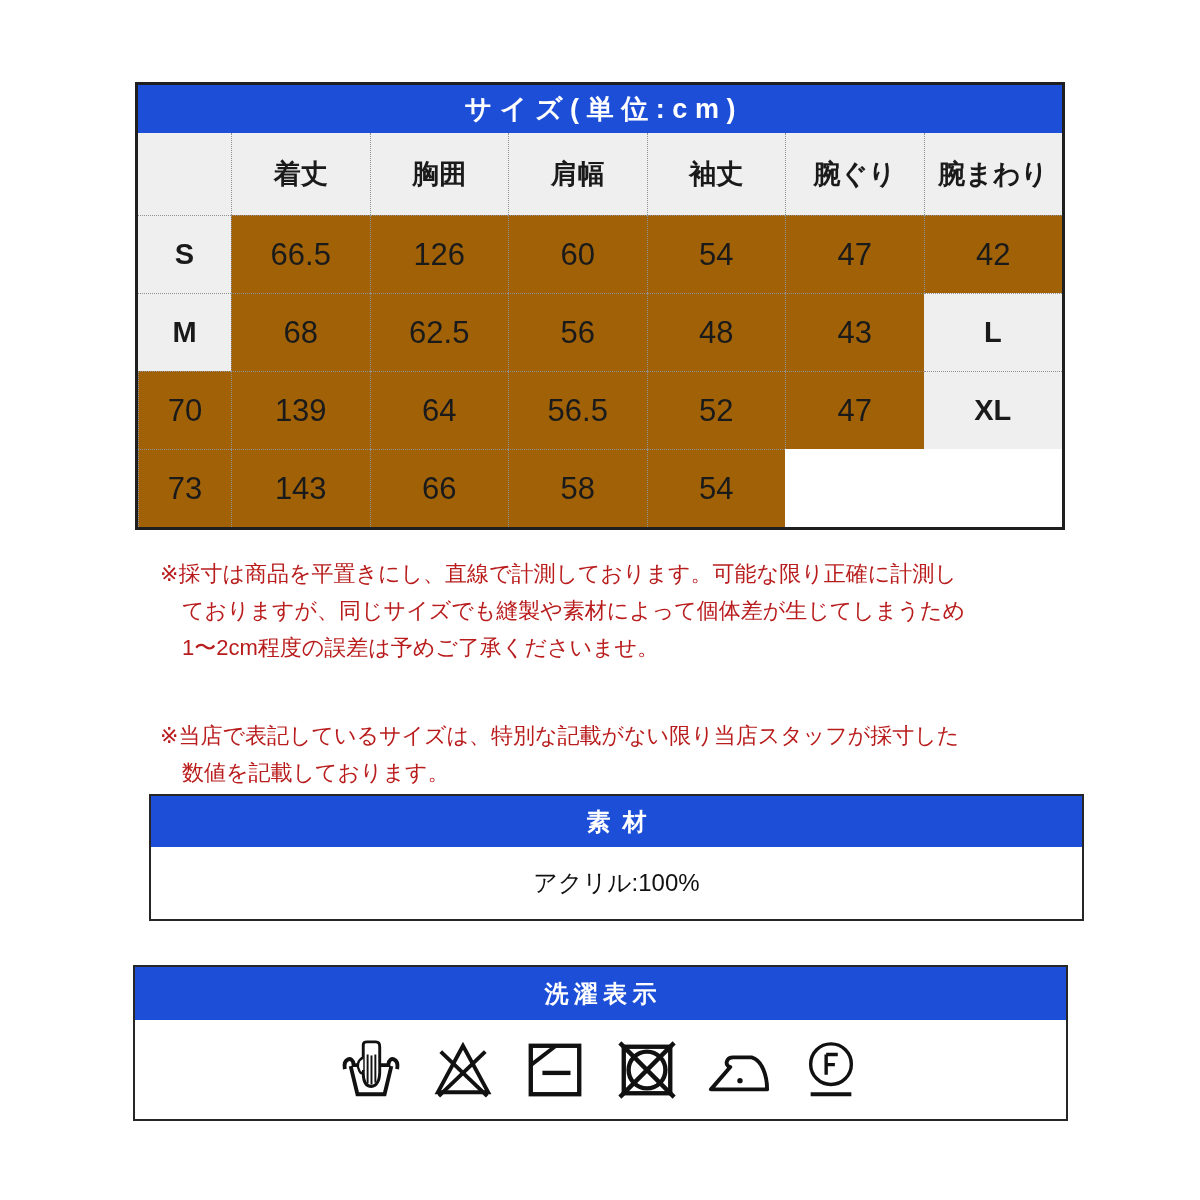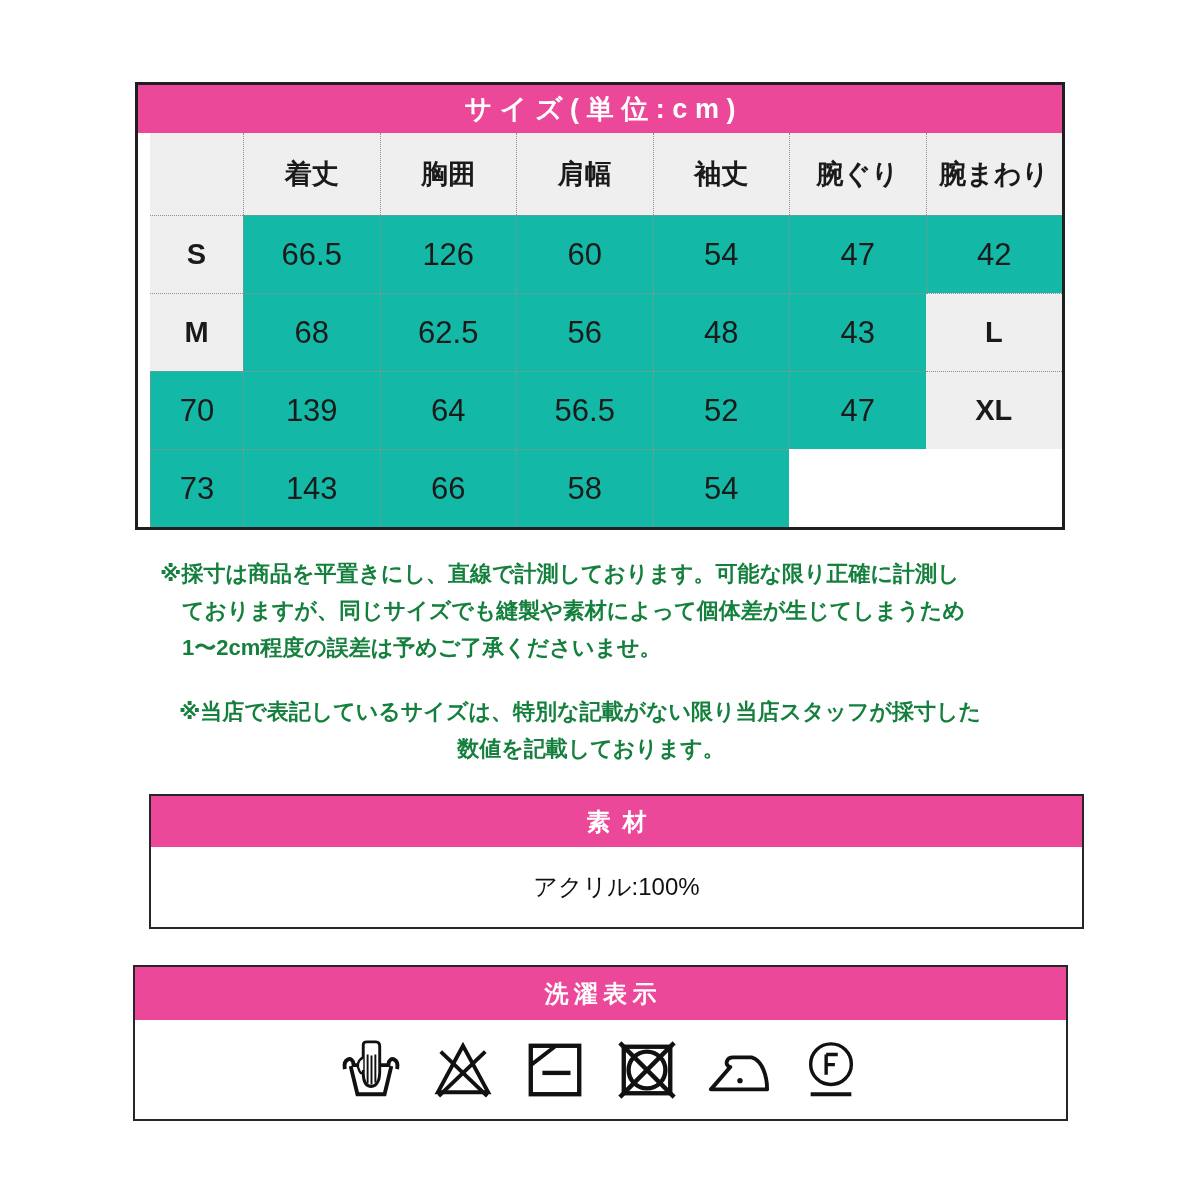--- a/index.html
+++ b/index.html
@@ -3,47 +3,47 @@
 <meta charset="utf-8">
 <style>
   html,body{margin:0;padding:0;}
   body{
     width:1200px;height:1200px;overflow:hidden;position:relative;
     background:#ffffff;color:#1a1a1a;
     font-family:"Liberation Sans","DejaVu Sans",sans-serif;
   }
   .abs{position:absolute;}
   .bar{
-    background:#ec4899;color:#ffffff;font-weight:bold;
+    background:#1d4ed8;color:#ffffff;font-weight:bold;
     display:flex;align-items:center;justify-content:center;
   }
 
   
   #size-table{left:135px;top:82px;width:930px;border:3px solid #1f1f1f;box-sizing:border-box;background:#fff;}
   #size-title{height:48px;font-size:27px;letter-spacing:0.28em;padding-left:0.28em;}
-  #size-grid{display:grid;grid-template-columns:93px repeat(6,1fr);padding-left:12px;}
+  #size-grid{display:grid;grid-template-columns:93px repeat(6,1fr);}
   .cell{
     display:flex;align-items:center;justify-content:center;box-sizing:border-box;
-    border-left:1px dotted #909090;border-top:1px dotted #909090;background:#14b8a6;
+    border-left:1px dotted #909090;border-top:1px dotted #909090;background:#a16207;
   }
   .cell.c0{border-left:none;}
   .cell.r0{border-top:none;}
   .cell.head{height:82px;background:#efefef;font-weight:bold;font-size:27px;}
   .cell.datarow{height:78px;font-size:31px;}
   .cell.sizelabel{background:#efefef;font-weight:bold;font-size:29px;}
 
   
-  .note{left:160px;width:840px;font-size:22px;line-height:37px;color:#15803d;font-weight:bold;}
+  .note{left:160px;width:840px;font-size:22px;line-height:37px;color:#b91c1c;}
   .note div.cont{padding-left:22px;}
 
   
   .section{left:133px;width:935px;border:2px solid #262626;box-sizing:border-box;background:#fff;}
   #material{top:794px;margin-left:16px;}
   #material .bar{height:51px;font-size:24px;letter-spacing:0.5em;padding-left:0.5em;}
-  #material .body{height:80px;display:flex;align-items:center;justify-content:center;font-size:24px;color:#111;}
+  #material .body{height:72px;display:flex;align-items:center;justify-content:center;font-size:24px;color:#111;}
   #laundry{top:965px;}
   #laundry .bar{height:53px;font-size:24px;letter-spacing:0.22em;padding-left:0.22em;}
   #laundry .body{height:99px;display:flex;align-items:center;justify-content:center;gap:30px;}
   svg.care{display:block;}
 </style>
 </head>
 <body>
 
 <section class="abs" id="size-table">
   <div class="bar" id="size-title">サイズ(単位:cm)</div>
@@ -82,21 +82,21 @@
       <div class="cell datarow">58</div>
       <div class="cell datarow">54</div>
     </div>
 </section>
 
 <div class="abs note" style="top:555px;">
     <div>※採寸は商品を平置きにし、直線で計測しております。可能な限り正確に計測し</div>
     <div class="cont">ておりますが、同じサイズでも縫製や素材によって個体差が生じてしまうため</div>
     <div class="cont">1〜2cm程度の誤差は予めご了承くださいませ。</div>
   </div>
-<div class="abs note" style="top:693px;text-align:center;">
+<div class="abs note" style="top:717px;">
     <div>※当店で表記しているサイズは、特別な記載がない限り当店スタッフが採寸した</div>
     <div class="cont">数値を記載しております。</div>
   </div>
 
 <section class="abs section" id="material">
   <div class="bar">素材</div>
   <div class="body">アクリル:100%</div>
 </section>
 
 <section class="abs section" id="laundry">

